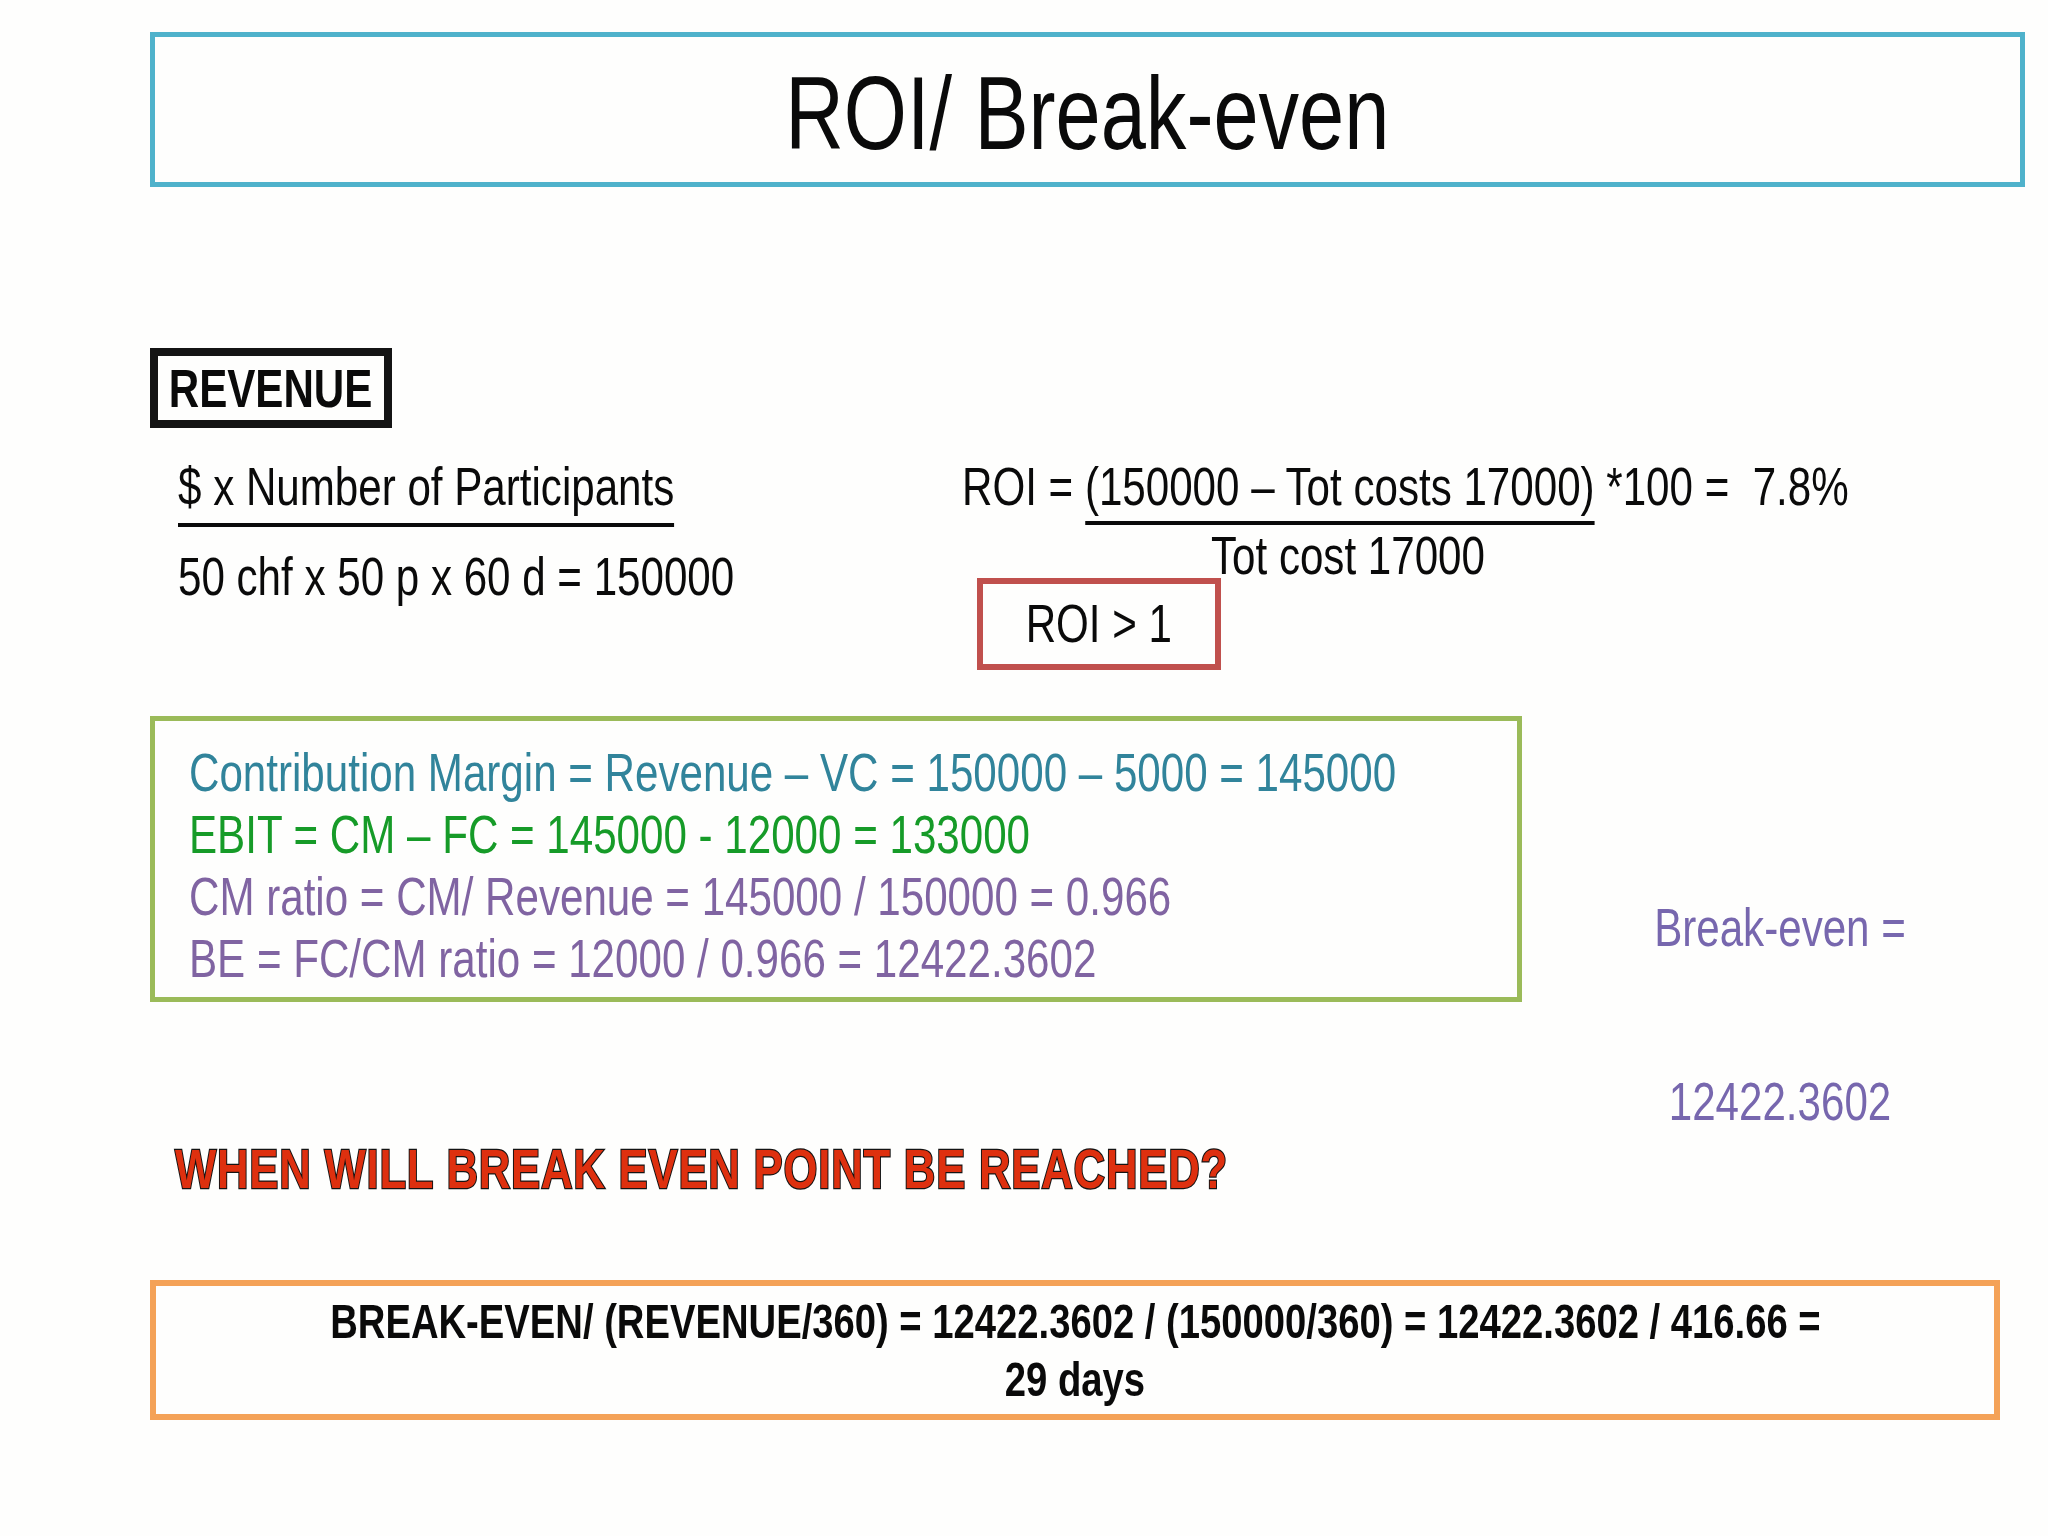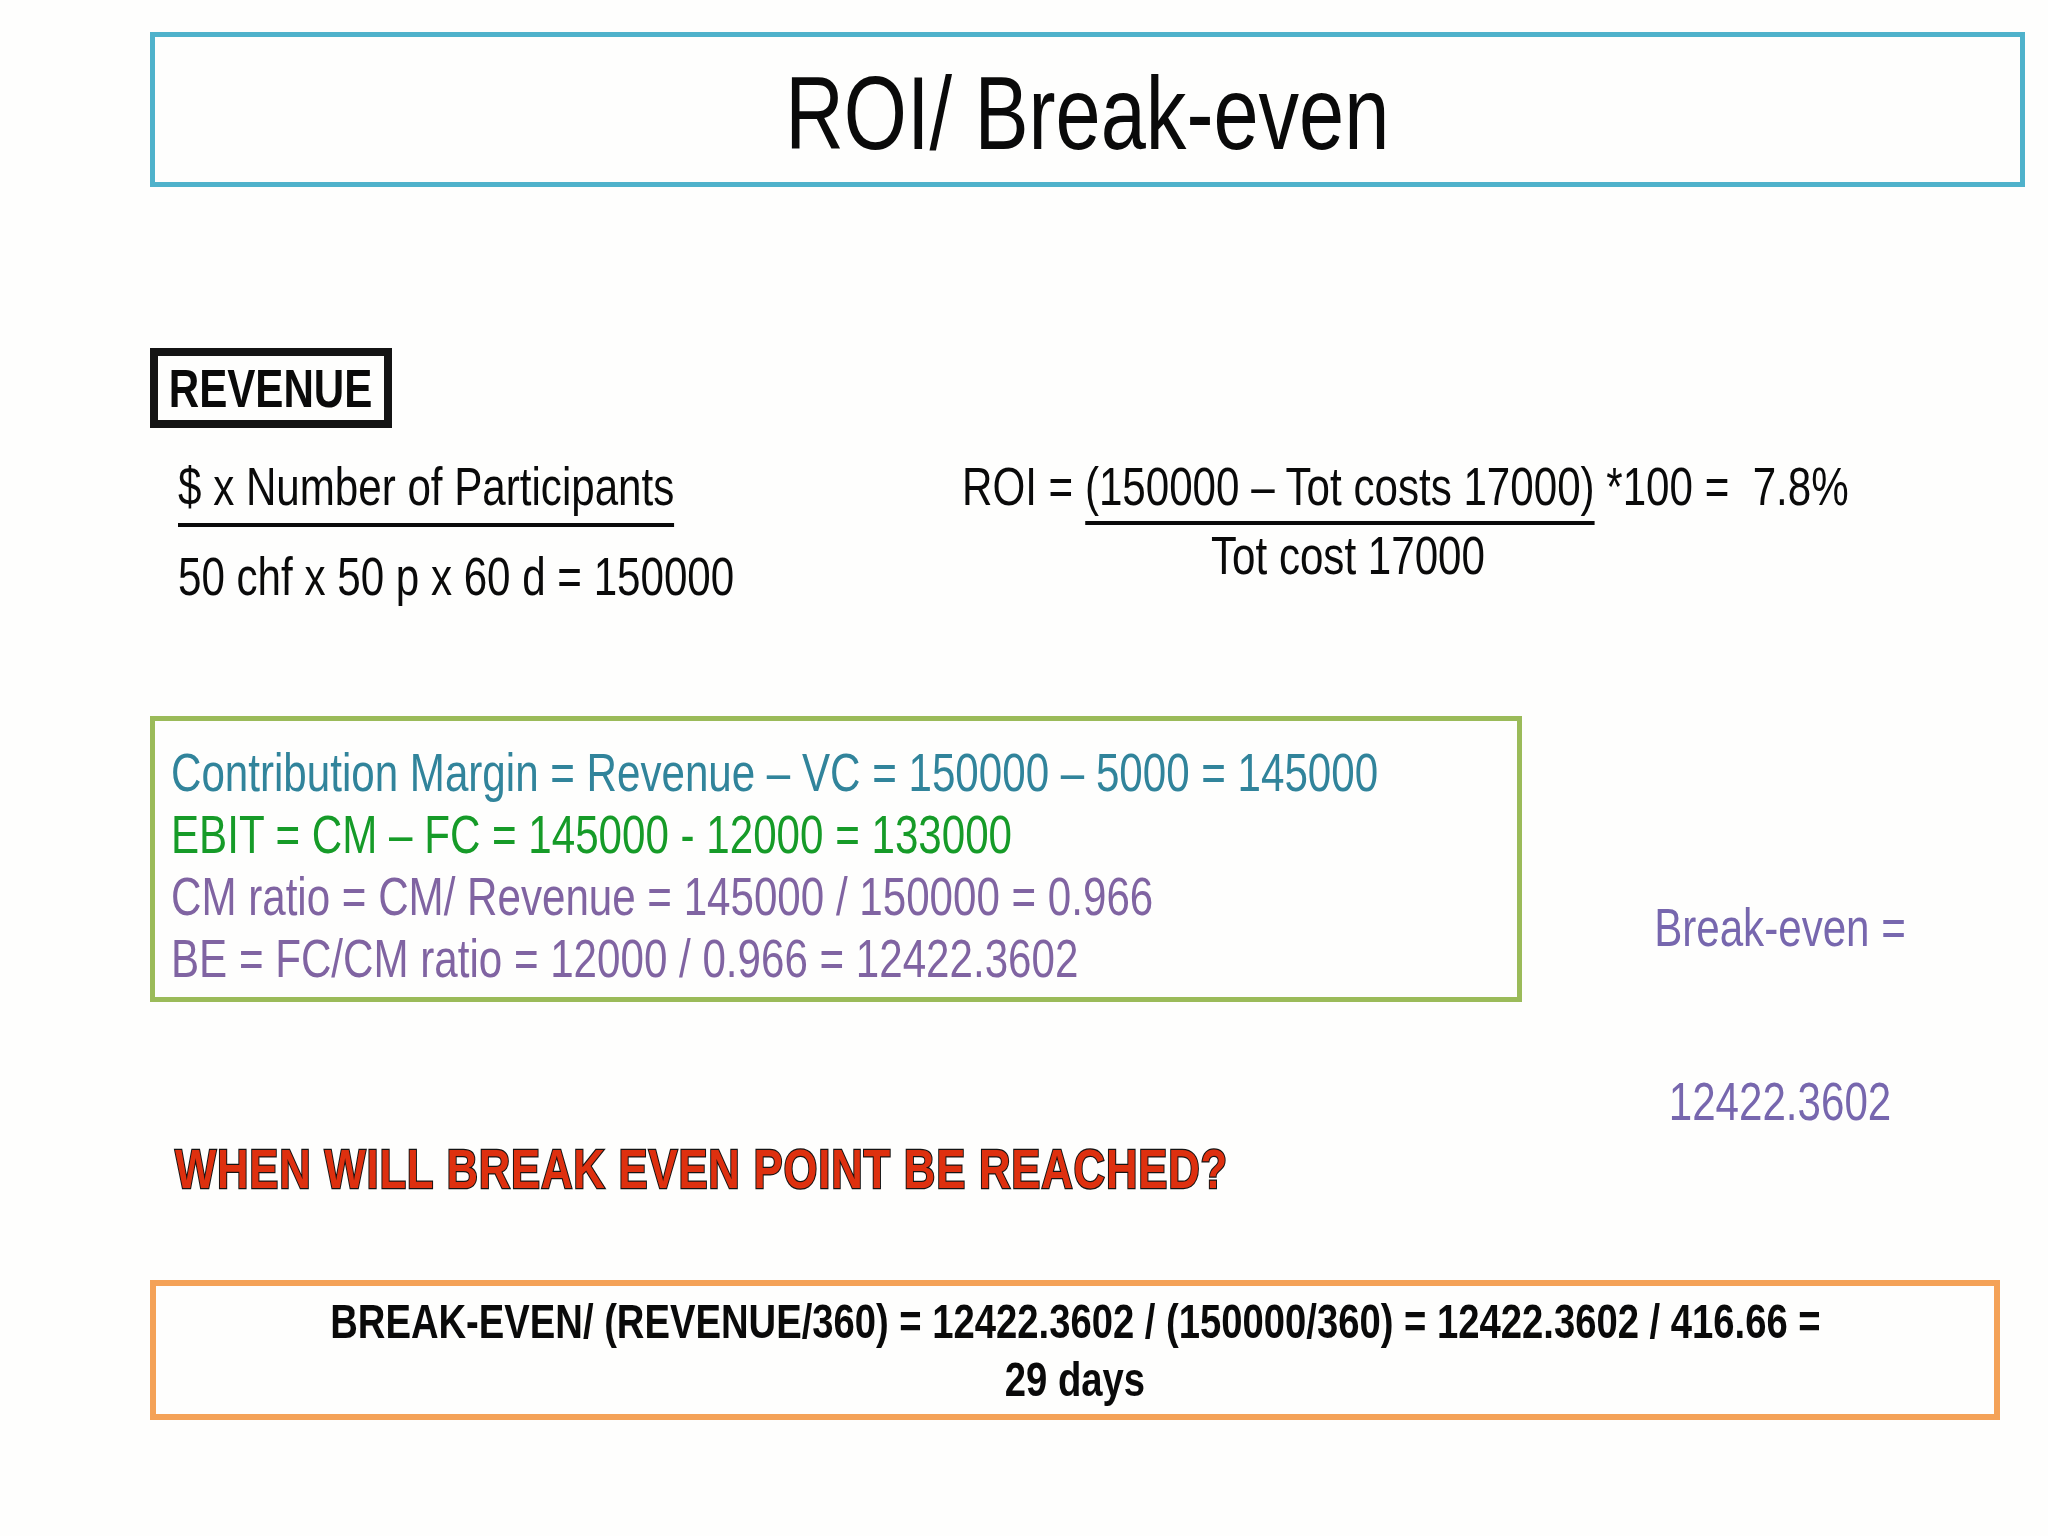--- a/index.html
+++ b/index.html
@@ -74,21 +74,21 @@
     background: #fefefd;
     padding: 8px 22px 10px 22px;
     display: inline-flex; align-items: center;
   }
   .roi-cond-text { font-size: 54px; color: #0a0a0a; }
 
   .analysis-box {
     position: absolute; left: 150px; top: 716px;
     width: 1372px; height: 286px;
     border: 5px solid #9bbb59;
-    padding: 20px 0 0 16px;
+    padding: 20px 0 0 34px;
   }
   .analysis-line {
     font-size: 54px; line-height: 62px;
   }
 
   .breakeven-note {
     position: absolute; left: 1610px; top: 782px;
     width: 340px;
     text-align: center;
     font-size: 54px; line-height: 58px;
@@ -126,20 +126,23 @@
   </div>
 
   <div class="formula-underlined cond"><span class="u-wrap">$ x Number of Participants</span></div>
 
   <div class="revenue-calc cond">50 chf x 50 p x 60 d = 150000</div>
 
   <div class="roi-line cond"><span>ROI = </span><span class="roi-numerator">(150000 – Tot costs 17000)</span><span> *100 =  7.8%</span></div>
 
   <div class="roi-denominator cond">Tot cost 17000</div>
 
+  <div class="roi-cond-box" style="border-color: rgb(192, 80, 77);">
+    <div class="roi-cond-text cond-c">ROI &gt; 1</div>
+  </div>
 
   <div class="analysis-box" style="border-color: rgb(155, 187, 89);">
     <div class="analysis-line cond" style="color: rgb(49, 132, 155);">Contribution Margin = Revenue – VC = 150000 – 5000 = 145000</div>
     <div class="analysis-line cond" style="color: rgb(22, 155, 40);">EBIT = CM – FC = 145000 - 12000 = 133000</div>
     <div class="analysis-line cond" style="color: rgb(128, 100, 162);">CM ratio = CM/ Revenue = 145000 / 150000 = 0.966</div>
     <div class="analysis-line cond" style="color: rgb(128, 100, 162);">BE = FC/CM ratio = 12000 / 0.966 = 12422.3602</div>
   </div>
 
   <div class="breakeven-note cond-c" style="color: rgb(119, 103, 174);">
     <div>Break-even =</div>

